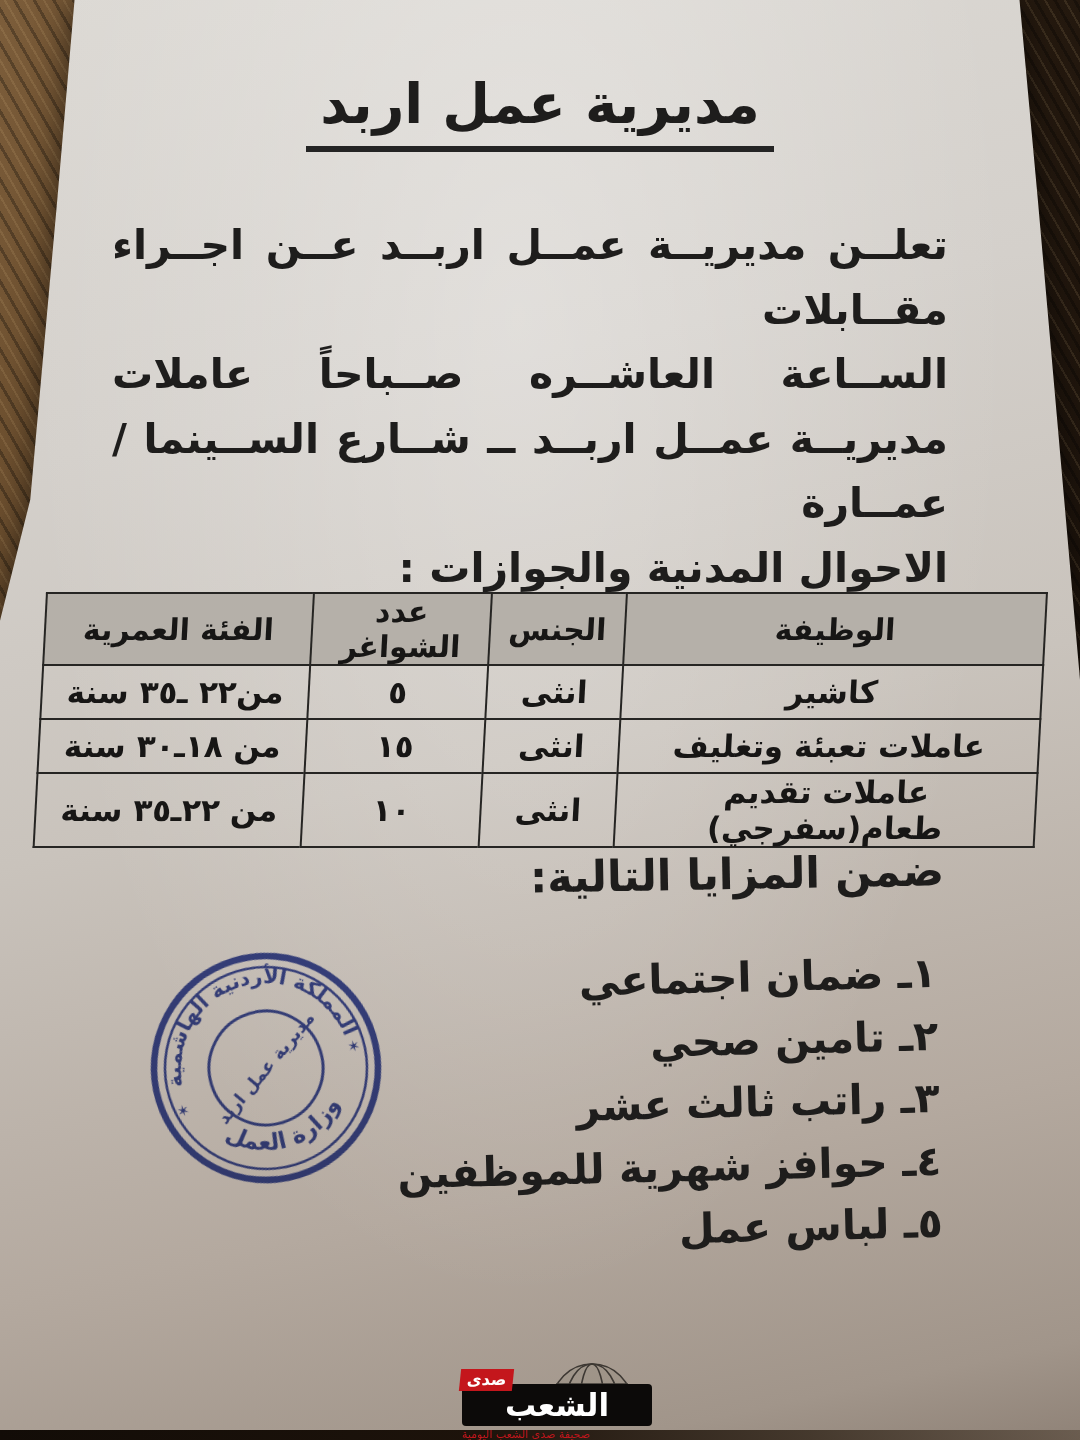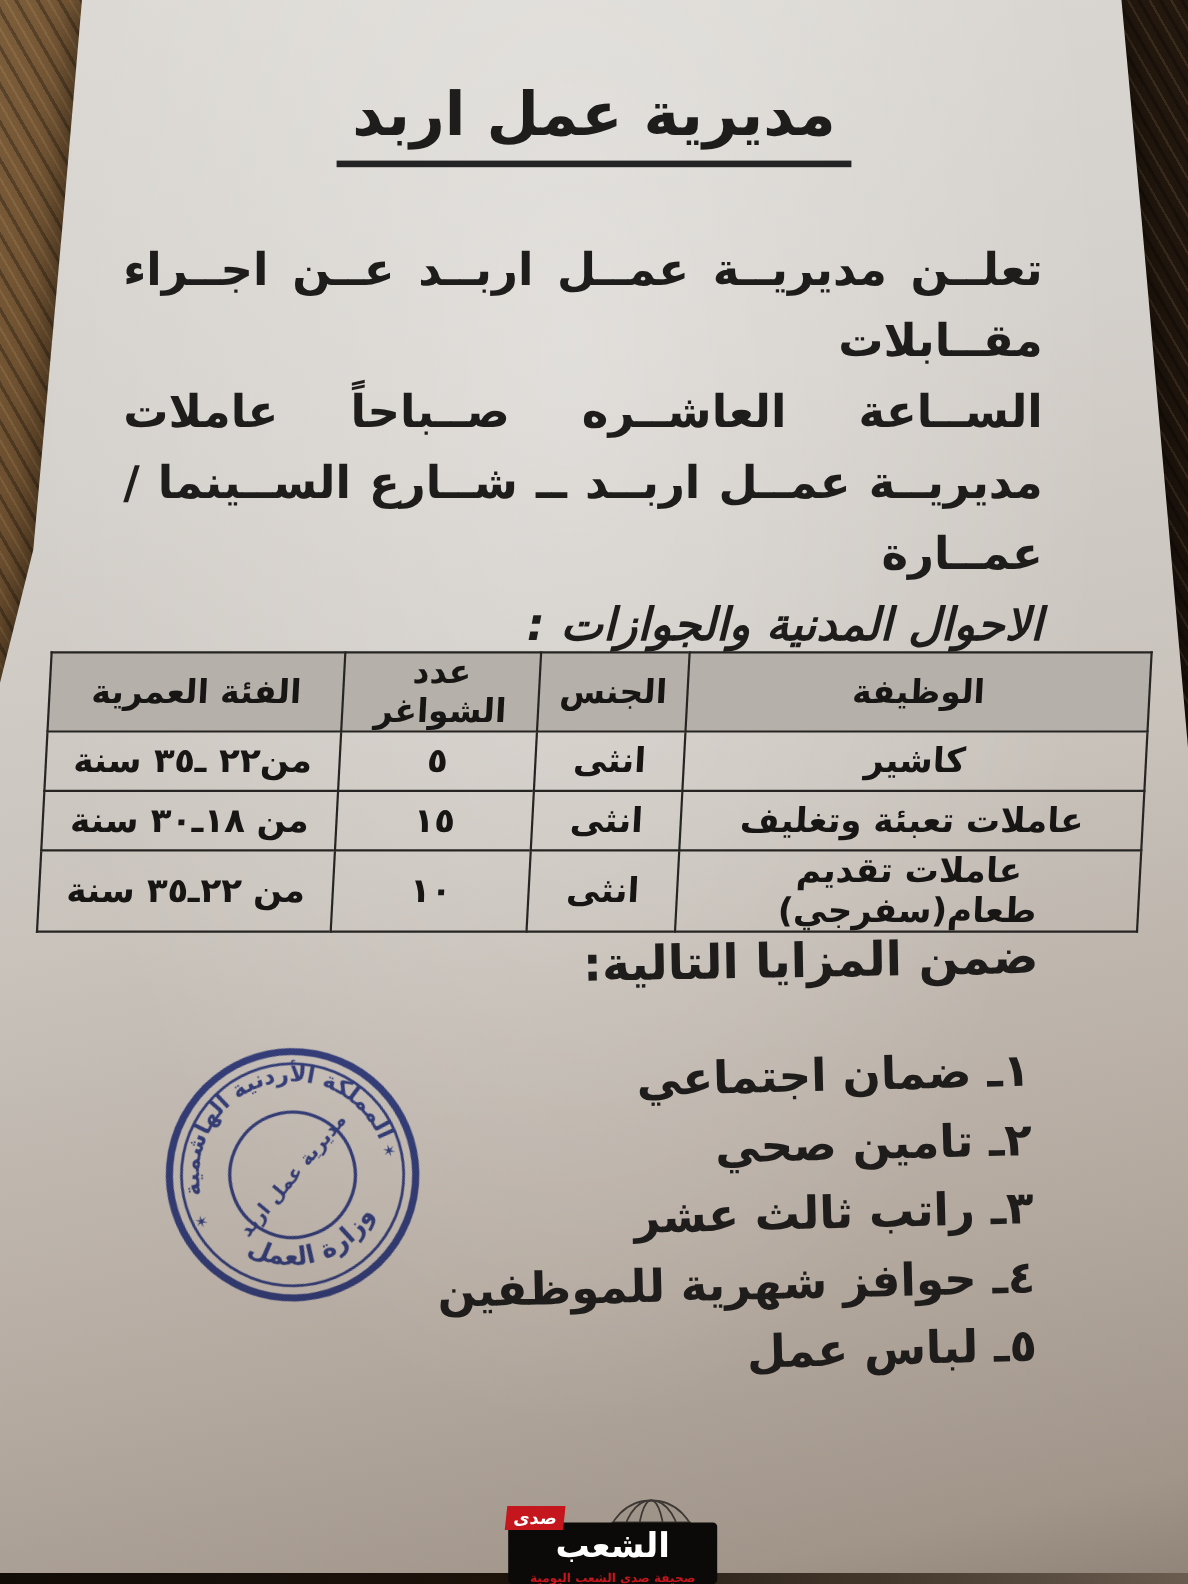--- a/index.html
+++ b/index.html
@@ -27,21 +27,21 @@
   }
   .doc { position:absolute; inset:0; direction:rtl; color:#1e1d1c; }
 
   .doc-title { position:absolute; top:72px; left:0; right:0; text-align:center;
     font-size:55px; font-weight:700; letter-spacing:1px; }
   .doc-title span { display:inline-block; padding:0 14px 10px; border-bottom:6px solid #242424; }
 
   .para { position:absolute; top:202px; right:132px; left:112px;margin-top:11px; }
   .pline { font-size:41px; font-weight:700; line-height:64.5px;
     text-align:justify; text-align-last:justify; text-justify:inter-word; }
-  .pline.no-stretch { text-align:right; text-align-last:right;font-style:italic; }
+  .pline.no-stretch { text-align:right; text-align-last:right; }
 
   table.jobs { position:absolute; top:592px; right:32px; width:1002px;
     border-collapse:collapse; direction:rtl;
     transform:skewX(-3deg); transform-origin:50% 0; }
   .jobs th, .jobs td { border:2.5px solid #262523; text-align:center; vertical-align:middle;
     font-weight:700; color:#171615; padding:0 4px; }
   .jobs th { background:#b5b0a9; height:42px; font-size:30px; }
   .jobs td { height:52px; font-size:31px; }
 
   .benefits-h { position:absolute; top:849px; right:136px; font-size:43px; font-weight:700;
@@ -51,28 +51,28 @@
   .bitem { font-size:41px; font-weight:700; line-height:62.5px; white-space:nowrap; }
 
   
   .stamp { position:absolute; left:146px; top:948px; width:240px; height:240px;
     transform:rotate(-17deg); mix-blend-mode:multiply; opacity:.9; filter:blur(.35px); }
   .stamp * { font-family:"DejaVu Sans", sans-serif; }
 
   
   .wm { position:absolute; left:462px; top:1360px; width:192px; height:80px; }
   .wm-globe { position:absolute; right:14px; top:0; }
-  .wm-name { position:absolute; left:0; right:2px; top:24px; height:56px;
+  .wm-name { position:absolute; left:0; right:2px; top:24px; height:42px;
     background:#0c0a09; color:#ffffff; border-radius:4px;
     text-align:center; font-size:31px; font-weight:700; line-height:42px; z-index:2; }
   .wm-badge { position:absolute; left:-2px; top:9px; z-index:3;
     background:#c4161c; color:#fff; font-size:16px; font-weight:700;
     line-height:22px; padding:0 7px; transform:skewX(-6deg); }
   .wm-tagline { position:absolute; left:0; right:2px; top:68px; z-index:2;
-    text-align:center; color:#c4161c; font-size:11px; font-weight:700; white-space:nowrap; }
+    color:#c4161c; font-size:11px; font-weight:400; white-space:nowrap; }
 
   .table-edge { position:absolute; left:0; bottom:0; width:100%; height:10px;
     background:linear-gradient(90deg, #120c07 0%, #1d130b 45%, rgba(40,28,16,.75) 75%, rgba(60,45,30,.45) 100%); }
 </style>
 </head>
 <body>
 
 <div class="scene">
   <div class="wood"></div>
 

